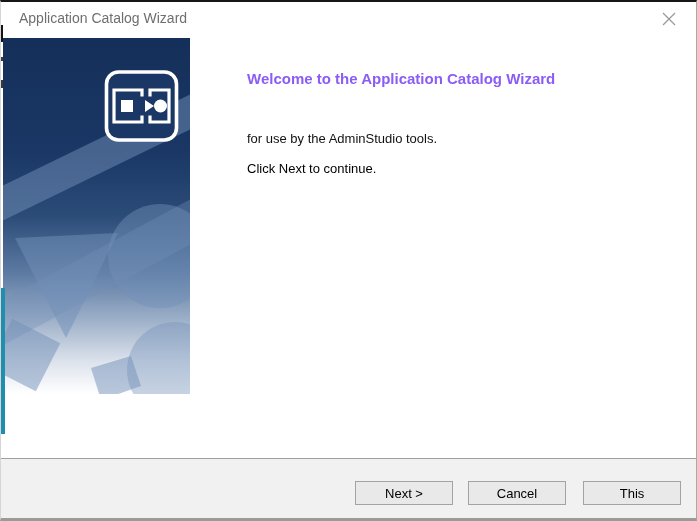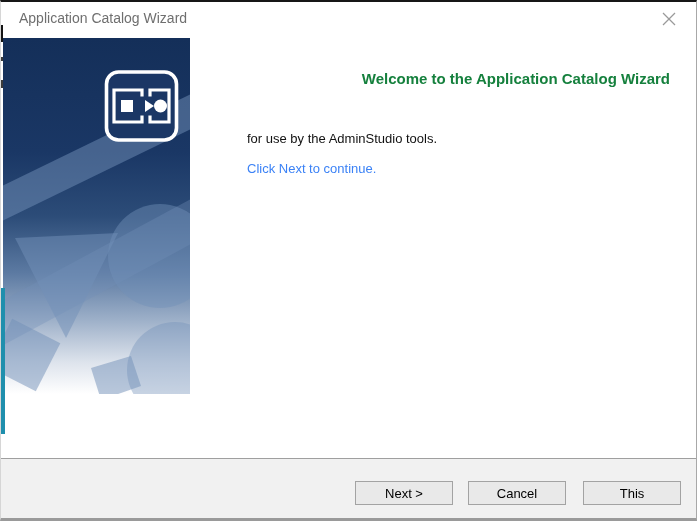--- a/index.html
+++ b/index.html
@@ -13,26 +13,26 @@
     position:absolute;left:18px;top:0;height:33px;line-height:33px;
     font-size:14px;color:#6f6f6f;white-space:nowrap;
   }
   .close-btn{
     position:absolute;right:6px;top:0;width:42px;height:33px;
     display:flex;align-items:center;justify-content:center;cursor:default;
   }
   .sidebar{position:absolute;left:2px;top:36px;width:187px;height:356px;}
   .content{position:absolute;left:189px;top:36px;width:506px;}
   .heading{
-    margin:32px 26px 0 57px;text-align:right;
-    font-size:15px;font-weight:bold;color:#15803d;line-height:18px;
+    margin:32px 26px 0 57px;text-align:left;
+    font-size:15px;font-weight:bold;color:#8b5cf6;line-height:18px;
   }
   .body-copy{margin:42px 26px 0 57px;font-size:13px;color:#111;line-height:17px;}
   .body-copy span{display:block;white-space:nowrap;}
-  .note{margin:13px 26px 0 57px;font-size:13px;color:#3b82f6;line-height:17px;white-space:nowrap;}
+  .note{margin:13px 26px 0 57px;font-size:13px;color:#000000;line-height:17px;white-space:nowrap;}
   .separator{position:absolute;left:0;top:456px;width:100%;height:1px;background:#9f9f9f;}
   .footer{position:absolute;left:0;top:457px;width:100%;height:59px;background:#f1f1f1;}
   .btn{
     position:absolute;top:479px;width:98px;height:24px;box-sizing:border-box;
     background:#e9e9e9;border:1px solid #a3a3a3;color:#000;
     font-family:"Liberation Sans",sans-serif;font-size:13px;text-align:center;padding:0;
   }
   .btn:disabled{background:#d2d2d2;border-color:#c9c9c9;color:#969696;}
   .btn-back{left:253px;}
   .btn-next{left:354px;}

